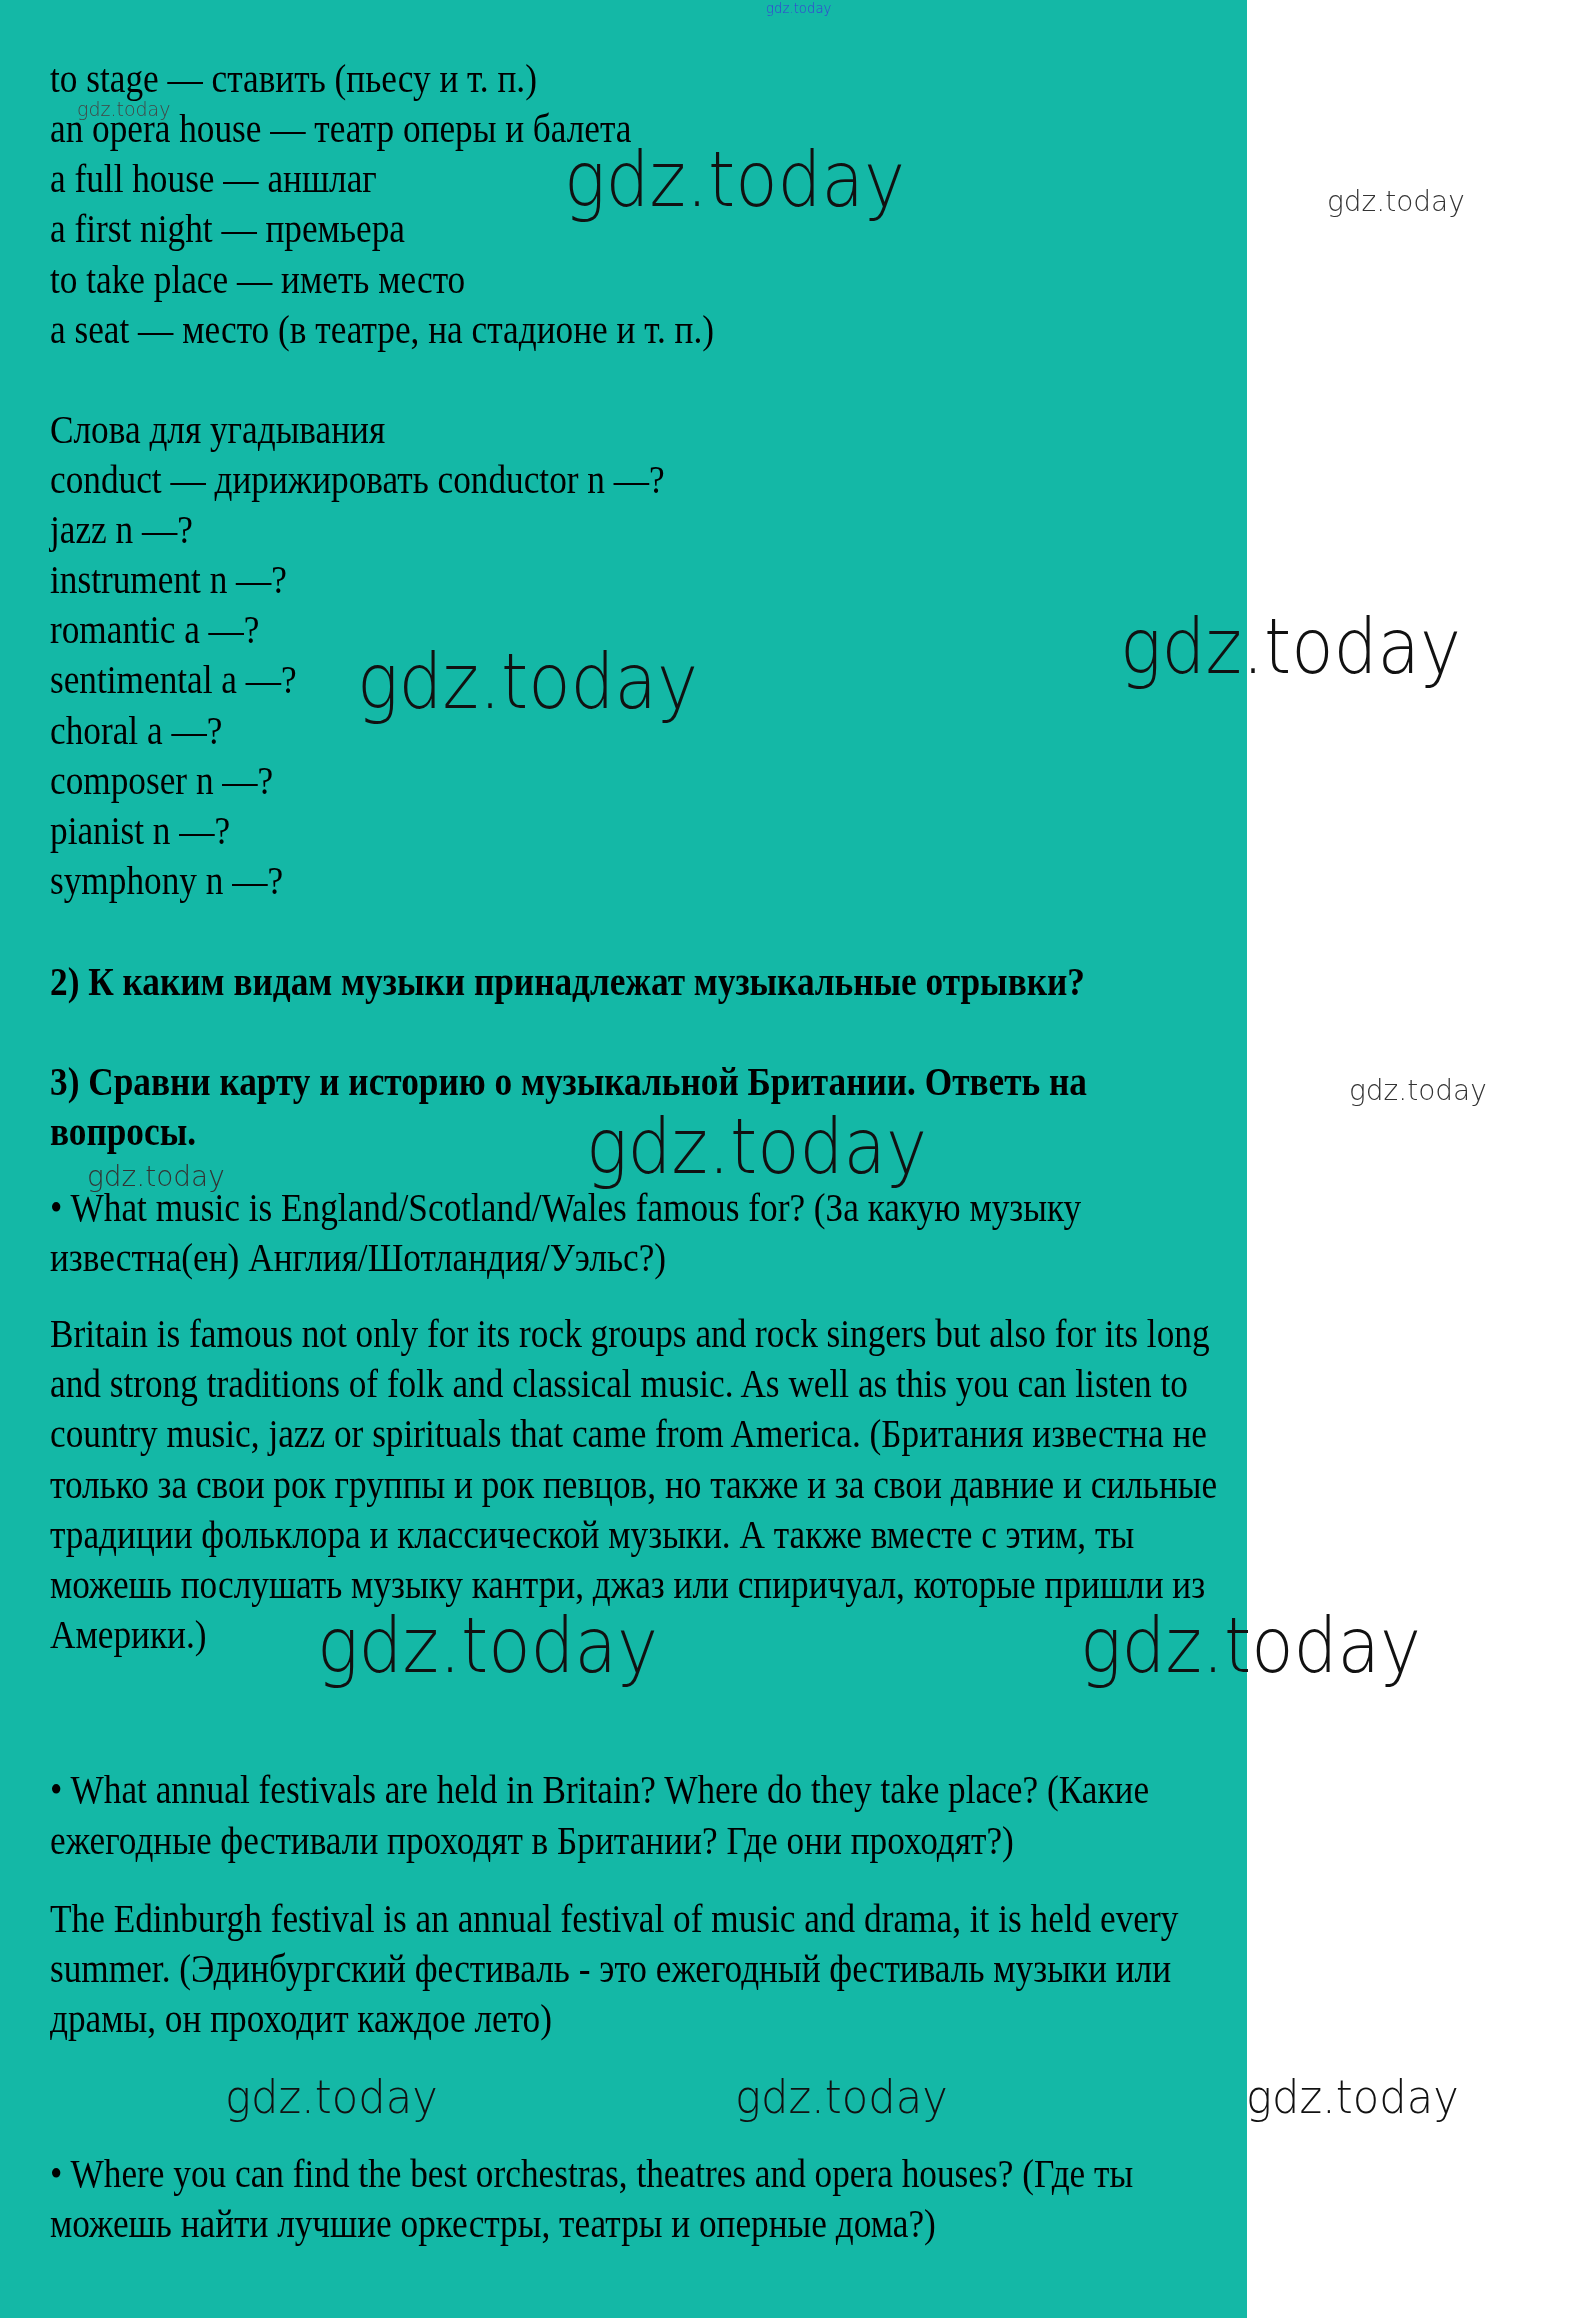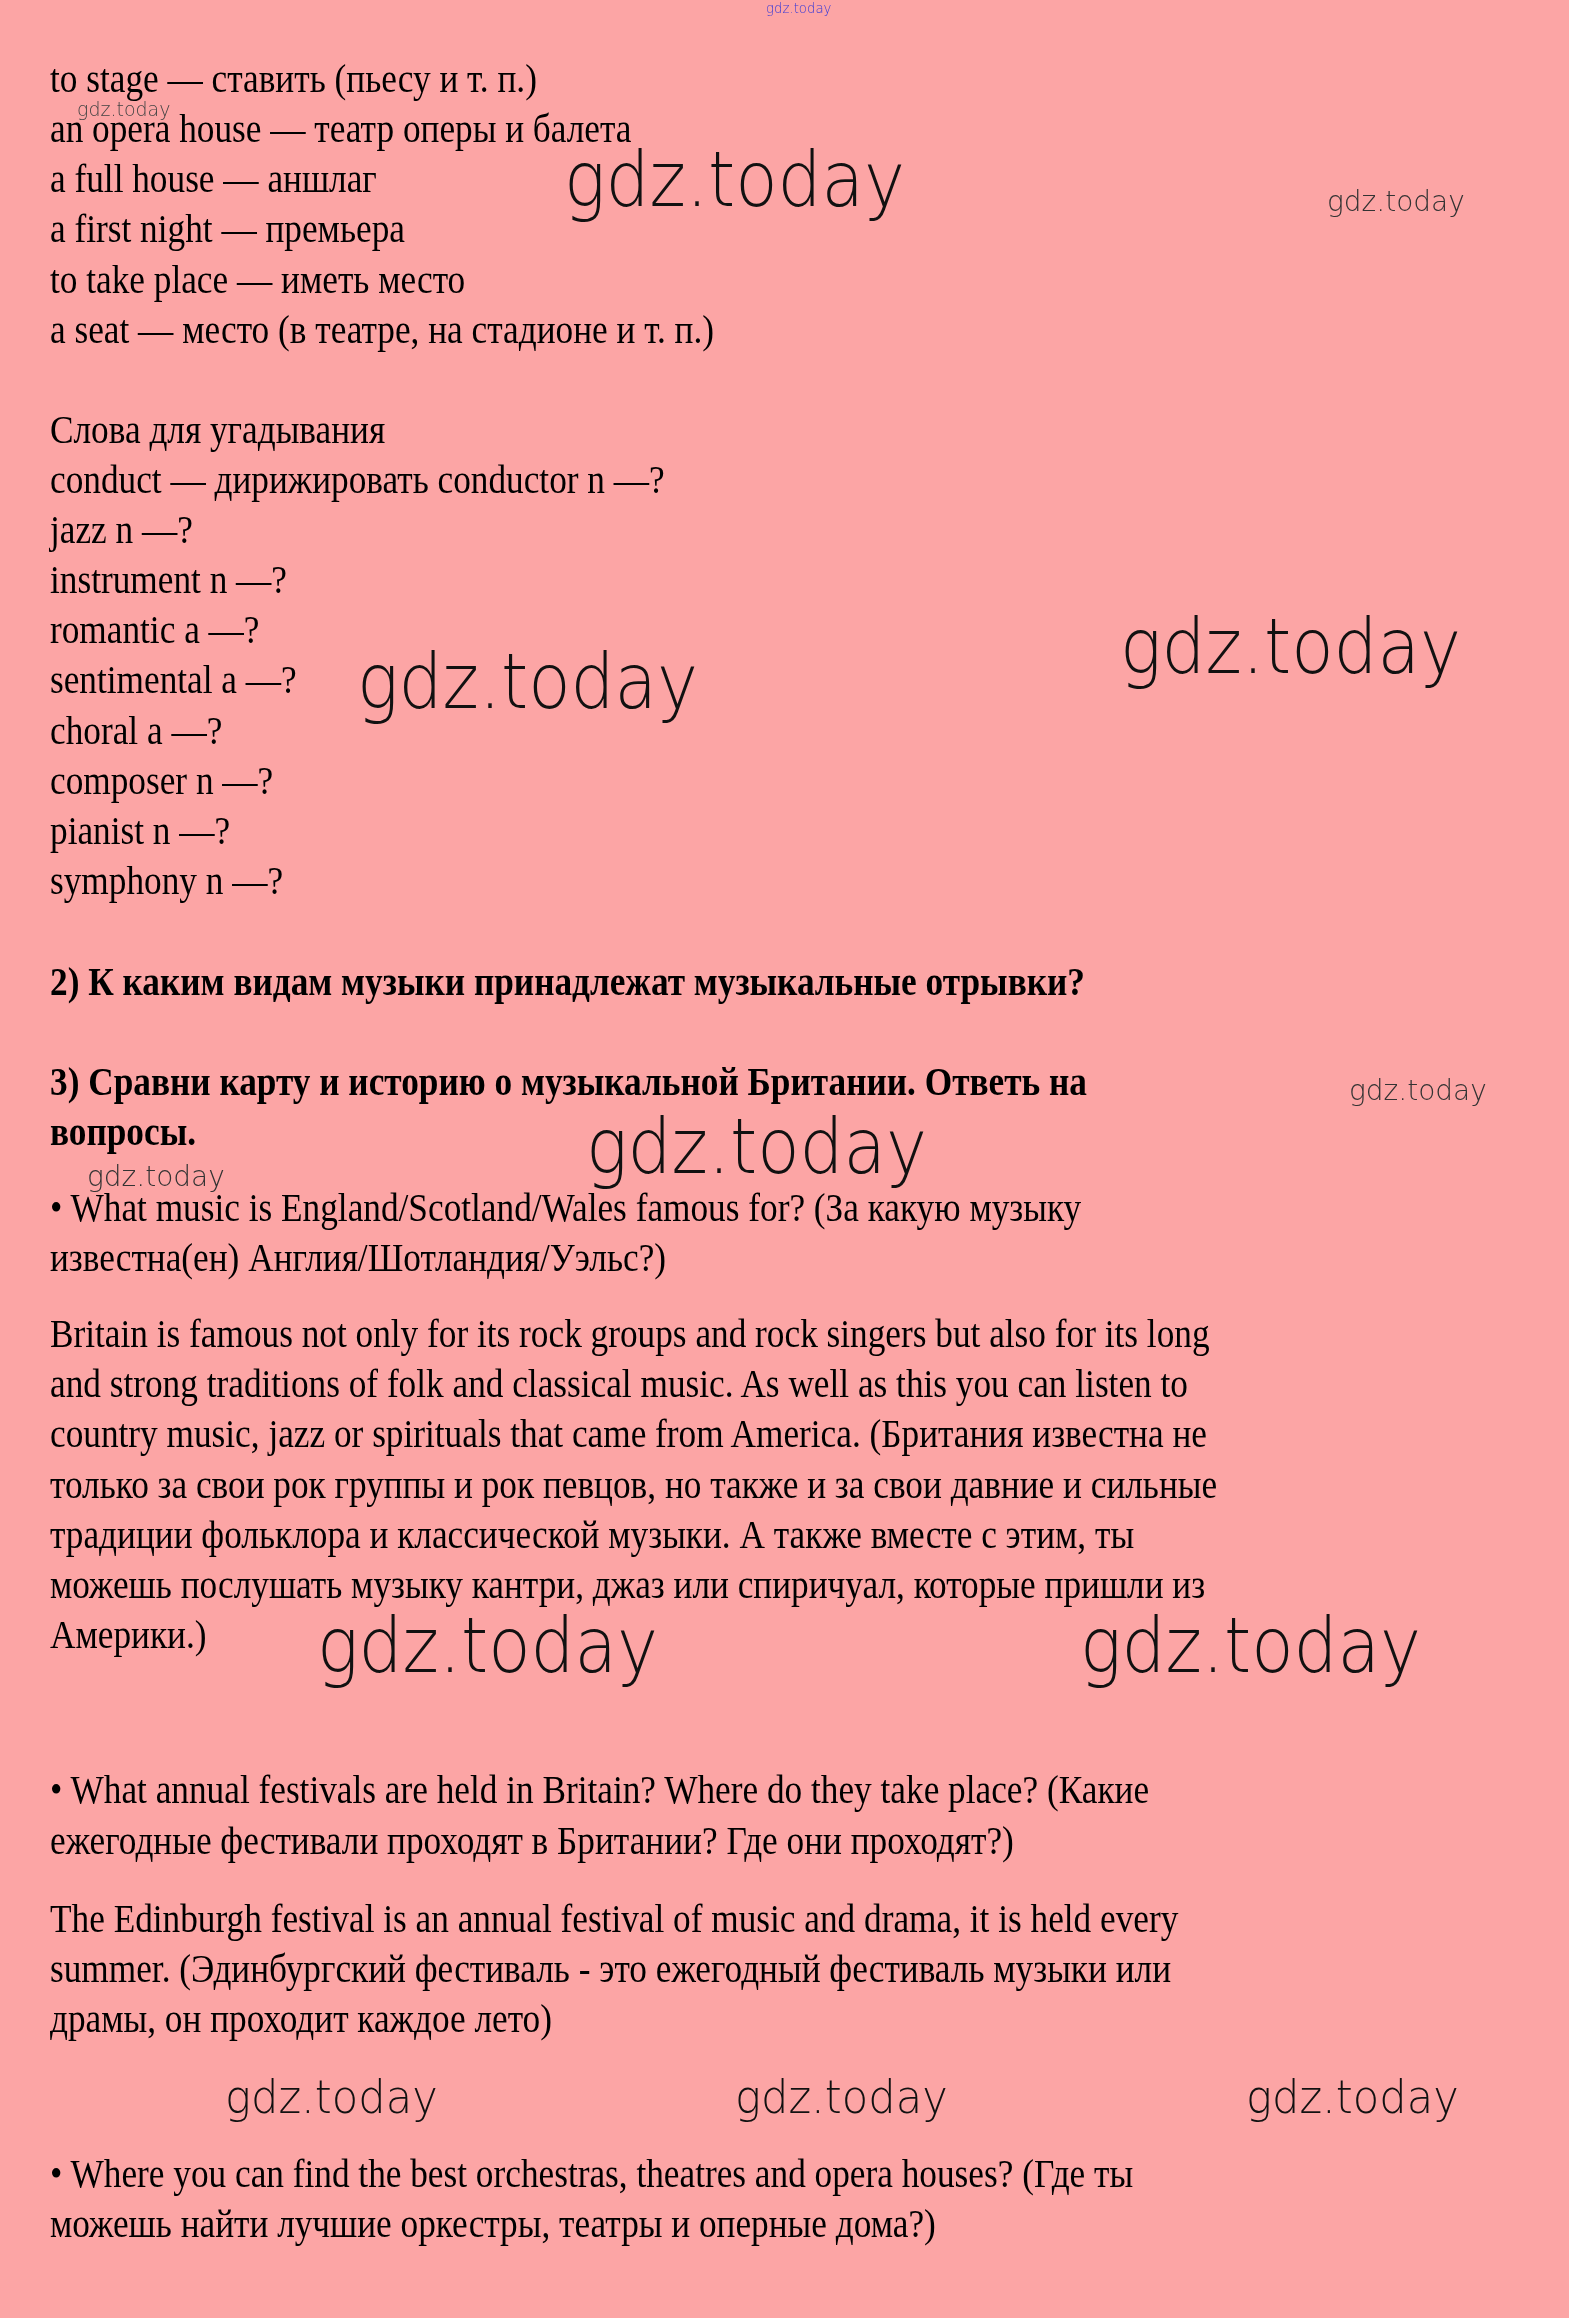--- a/index.html
+++ b/index.html
@@ -1,17 +1,17 @@
 <!DOCTYPE html>
 <html style="font-size:11.8px"><head>
   <meta charset="utf-8">
   <style>
     html, body { margin: 0; padding: 0; background: #ffffff; }
     body { width: 1569px; height: 2319px; position: relative; overflow: hidden; }
-    .page { position: absolute; left: 0; top: 0; width: 1569px; height: 2319px; background: #fca5a5; }
+    .page { position: absolute; left: 0; top: 0; width: 1247px; height: 2319px; background: #14b8a6; }
     .line {
       position: absolute; left: 50px; white-space: nowrap;
       font-family: "Liberation Serif", "DejaVu Serif", serif;
       font-size: 41px; line-height: 50px; color: #000000;
       transform: scaleX(0.86); transform-origin: left top;
     }
     .bold { font-weight: bold; }
     .wm {
       position: absolute; white-space: nowrap; color: #111111;
       font-family: "DejaVu Sans", "Liberation Sans", sans-serif;

